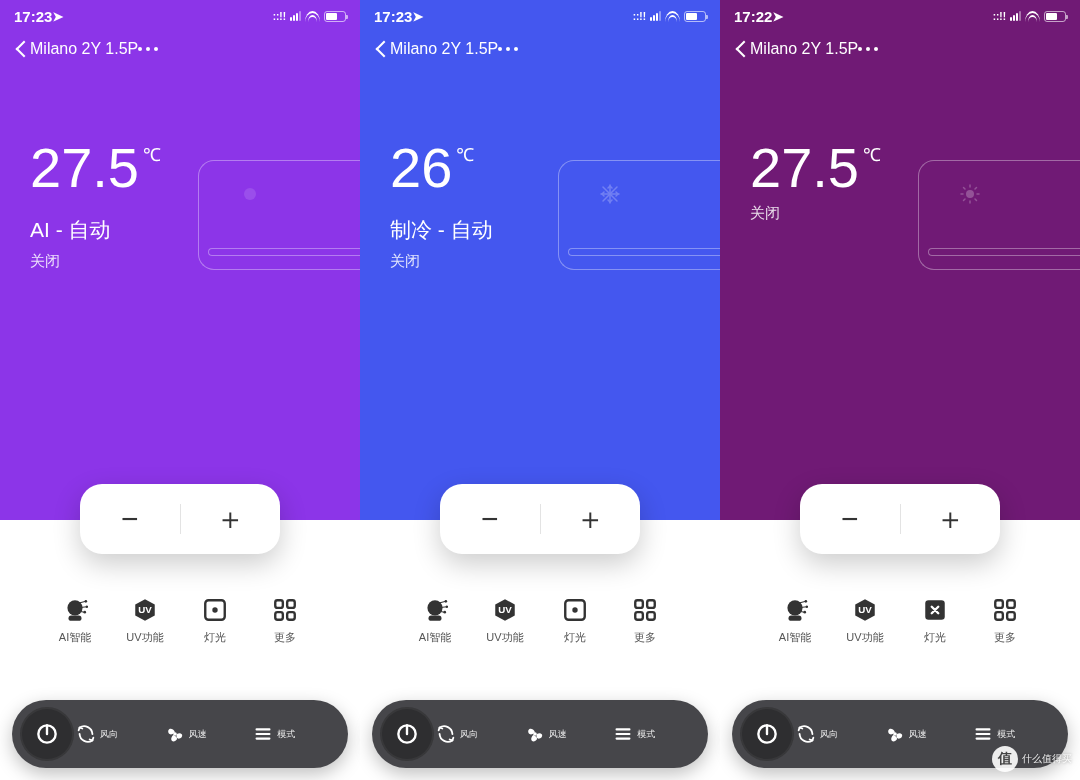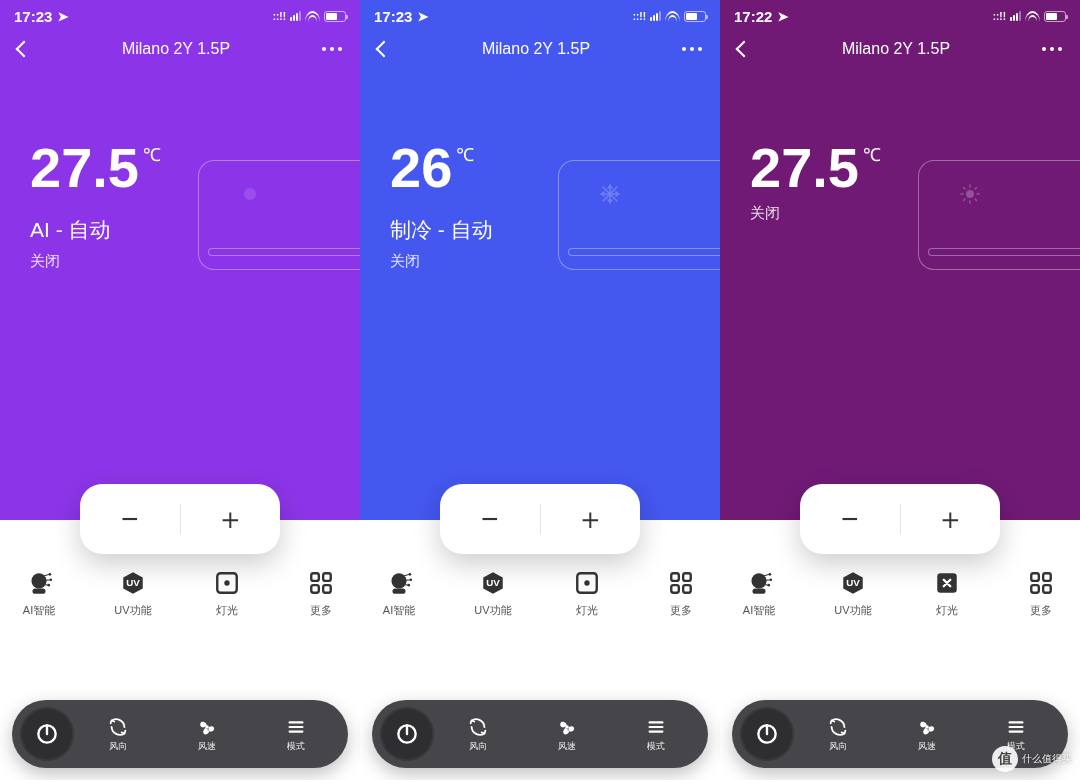--- a/index.html
+++ b/index.html
@@ -4,67 +4,67 @@
 <style>
   *{box-sizing:border-box;margin:0;padding:0;font-family:-apple-system,BlinkMacSystemFont,"Helvetica Neue",sans-serif;-webkit-font-smoothing:antialiased}
   body{width:1080px;height:780px;display:flex;background:#000;overflow:hidden}
   .screen{width:360px;height:780px;position:relative;display:flex;flex-direction:column;color:#fff}
   .bg-purple{background:#8c35e8}
   .bg-blue{background:#4457ef}
   .bg-orange{background:#701a75}
 
   
   .statusbar{height:26px;display:flex;align-items:center;justify-content:space-between;padding:6px 14px 0;font-size:15px;font-weight:600}
-  .sb-left{display:flex;align-items:center;gap:5px}
+  .sb-left{display:flex;align-items:center;}
   .sb-right{display:flex;align-items:center;gap:4px}
   .loc{font-size:13px}
   .sig{display:flex;align-items:flex-end;gap:1px}
   .sig i{width:2px;background:#fff;display:block;border-radius:1px}
   .sig i:nth-child(1){height:4px}.sig i:nth-child(2){height:6px}.sig i:nth-child(3){height:8px}.sig i:nth-child(4){height:10px;opacity:.4}
   .wifi{width:15px;height:11px;position:relative}
   .wifi::before{content:"";position:absolute;inset:0;border:2px solid #fff;border-bottom:none;border-left:none;border-right:none;border-radius:50% 50% 0 0/100% 100% 0 0}
   .wifi::after{content:"";position:absolute;top:4px;left:3px;right:3px;bottom:0;border:2px solid #fff;border-bottom:none;border-left:none;border-right:none;border-radius:50% 50% 0 0/100% 100% 0 0}
   .batt{width:22px;height:11px;border:1px solid rgba(255,255,255,.6);border-radius:3px;position:relative}
   .batt::after{content:"";position:absolute;right:-3px;top:3px;width:2px;height:4px;background:rgba(255,255,255,.6);border-radius:0 1px 1px 0}
   .batt i{position:absolute;left:1px;top:1px;bottom:1px;width:55%;background:#fff;border-radius:1px}
 
   
-  .header{height:46px;display:flex;align-items:center;justify-content:space-between;padding:0 18px}
+  .header{height:46px;display:flex;align-items:center;padding:0 18px}
   .back{width:12px;height:12px;border-left:2px solid #fff;border-bottom:2px solid #fff;transform:rotate(45deg)}
   .title{font-size:16px;font-weight:400}
   .more{display:flex;gap:4px}
   .more i{width:4px;height:4px;border-radius:50%;background:#fff}
 
   
   .hero{position:relative;padding:68px 0 0 30px;flex:0 0 auto;height:210px}
   .temp-row{display:flex;align-items:flex-start;line-height:1}
-  .temp{font-size:56px;font-weight:700}
+  .temp{font-size:56px;font-weight:400}
   .deg{font-size:18px;padding:6px 0 0 4px}
   .mode{font-size:21px;margin-top:20px}
   .sub{font-size:15px;opacity:.85;margin-top:8px}
   .unit{position:absolute;right:-18px;top:88px;width:180px;height:110px;opacity:.35}
   .unit-box{position:absolute;inset:0;border:1.5px solid #fff;border-right:none;border-radius:16px 0 0 16px}
   .unit-vent{position:absolute;left:10px;right:0;bottom:14px;height:8px;border:1.5px solid #fff;border-right:none;border-radius:6px 0 0 6px}
   .unit-icon{position:absolute;left:42px;top:24px;width:20px;height:20px;opacity:.7}
 
   
   .panel{position:absolute;left:0;right:0;bottom:0;height:260px;background:#fff;color:#333}
   .pmcard{position:absolute;top:-36px;left:50%;transform:translateX(-50%);width:200px;height:70px;background:#fff;border-radius:22px;box-shadow:0 10px 28px rgba(0,0,0,.2);display:flex;align-items:center;justify-content:center}
   .pmcard .div{width:1px;height:30px;background:#e3e3e3}
   .pm-btn{flex:1;display:flex;align-items:center;justify-content:center;font-size:30px;font-weight:300;color:#333;height:100%}
 
-  .quick{position:absolute;top:49px;left:0;right:0;display:flex;justify-content:space-between;padding:0 4px}
+  .quick{position:absolute;top:76px;left:0;right:0;display:flex;justify-content:center;padding:0 4px}
   .qitem{display:flex;flex-direction:column;align-items:center;gap:6px;width:70px}
   .qitem .ic{width:28px;height:28px;display:flex;align-items:center;justify-content:center;color:#333}
   .qitem span{font-size:11px;color:#555}
 
   .bottombar{position:absolute;bottom:12px;left:12px;right:12px;height:68px;background:#46464a;border-radius:34px;display:flex;align-items:center;padding:0 8px;box-shadow:0 6px 18px rgba(0,0,0,.25)}
   .power{width:54px;height:54px;border-radius:50%;display:flex;align-items:center;justify-content:center}
   .power.on{background:#2e2e30;box-shadow:inset 0 0 0 2px rgba(255,255,255,.05)}
-  .bctrl{flex:1;display:flex;flex-direction:column;align-items:center;gap:2px;color:#fff}
+  .bctrl{flex:1;display:flex;flex-direction:row;align-items:center;gap:2px;color:#fff}
   .bctrl .ic{width:24px;height:22px}
   .bctrl span{font-size:9px;opacity:.9}
 
   
   .wm{position:absolute;right:8px;bottom:8px;display:flex;align-items:center;gap:4px;pointer-events:none}
   .wm .badge{width:26px;height:26px;border-radius:50%;background:rgba(255,255,255,.9);color:#444;font-size:14px;font-weight:700;display:flex;align-items:center;justify-content:center}
   .wm .txt{font-size:10px;color:rgba(255,255,255,.9);text-shadow:0 0 3px rgba(0,0,0,.4)}
 
   svg{display:block}
 </style>

